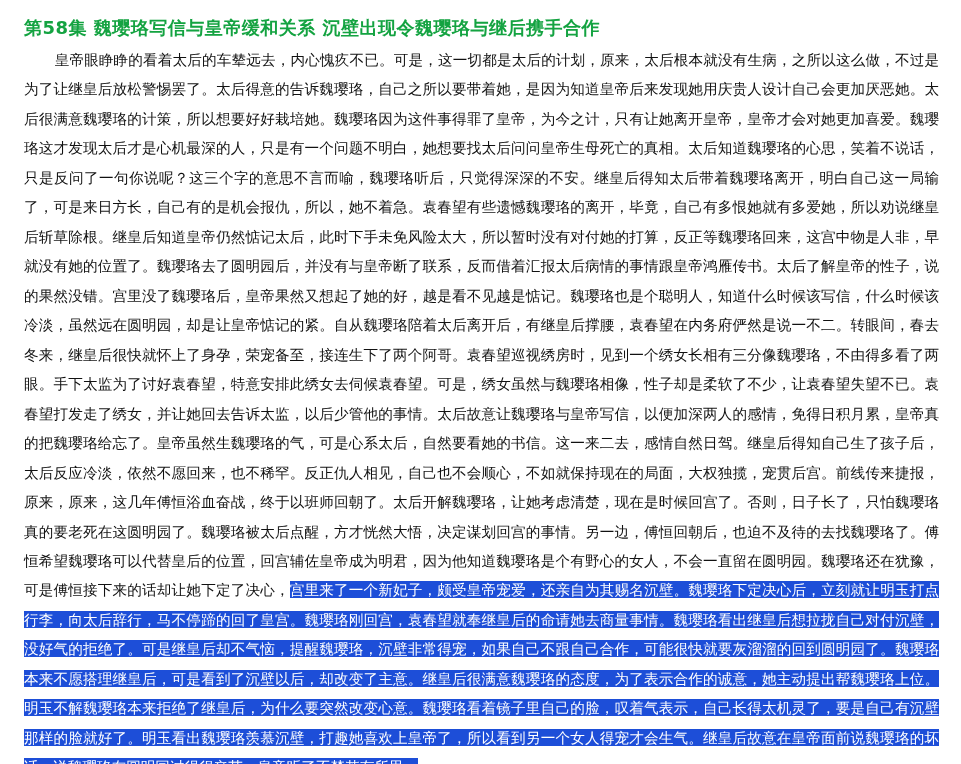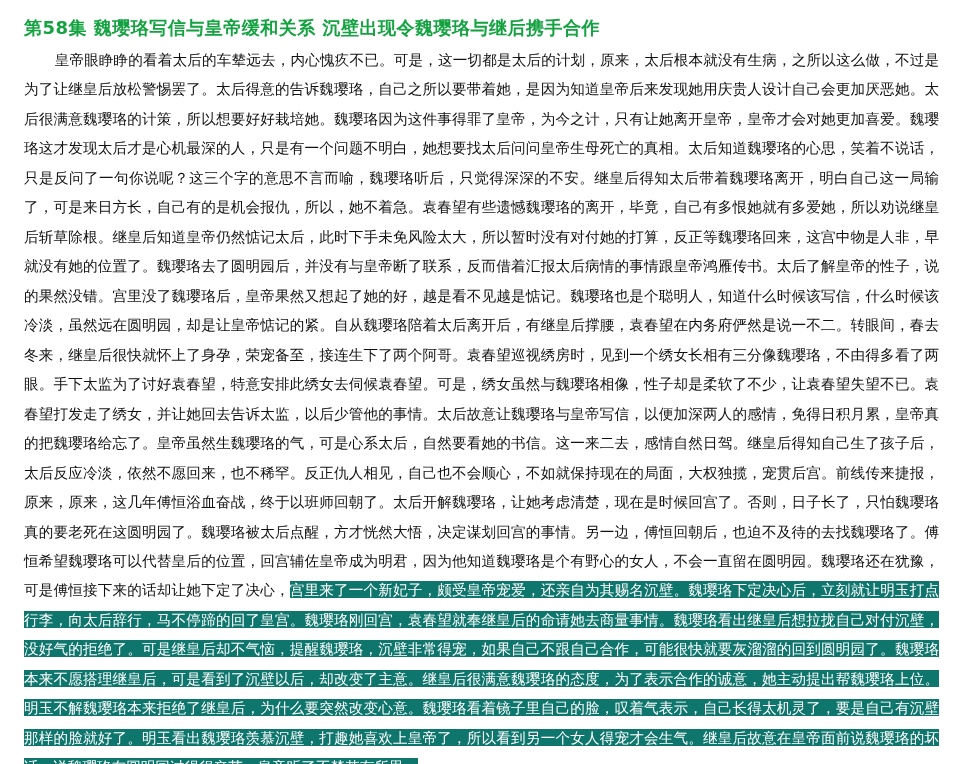--- a/index.html
+++ b/index.html
@@ -37,21 +37,21 @@
     text-justify: inter-ideograph;
     color: #111;
     margin: 0;
     padding: 0 2px 0 0;
   }
   .article p {
     margin: 0;
     text-indent: 2.1em;
   }
   .hl {
-    background: #0f766e;
+    background: #1d4ed8;
     color: #ffffff;
   }
 </style>
 </head>
 <body>
 
 <div class="page">
   <h1 class="title">第58集 魏璎珞写信与皇帝缓和关系 沉壁出现令魏璎珞与继后携手合作</h1>
   <div class="article">
     <p><span>皇帝眼睁睁的看着太后的车辇远去，内心愧疚不已。可是，这一切都是太后的计划，原来，太后根本就没有生病，之所以这么做，不过是为了让继皇后放松警惕罢了。太后得意的告诉魏璎珞，自己之所以要带着她，是因为知道皇帝后来发现她用庆贵人设计自己会更加厌恶她。太后很满意魏璎珞的计策，所以想要好好栽培她。魏璎珞因为这件事得罪了皇帝，为今之计，只有让她离开皇帝，皇帝才会对她更加喜爱。魏璎珞这才发现太后才是心机最深的人，只是有一个问题不明白，她想要找太后问问皇帝生母死亡的真相。太后知道魏璎珞的心思，笑着不说话，只是反问了一句你说呢？这三个字的意思不言而喻，魏璎珞听后，只觉得深深的不安。</span><span>继皇后得知太后带着魏璎珞离开，明白自己这一局输了，可是来日方长，自己有的是机会报仇，所以，她不着急。袁春望有些遗憾魏璎珞的离开，毕竟，自己有多恨她就有多爱她，所以劝说继皇后斩草除根。继皇后知道皇帝仍然惦记太后，此时下手未免风险太大，所以暂时没有对付她的打算，反正等魏璎珞回来，这宫中物是人非，早就没有她的位置了。魏璎珞去了圆明园后，并没有与皇帝断了联系，反而借着汇报太后病情的事情跟皇帝鸿雁传书。太后了解皇帝的性子，说的果然没错。宫里没了魏璎珞后，皇帝果然又想起了她的好，越是看不见越是惦记。魏璎珞也是个聪明人，知道什么时候该写信，什么时候该冷淡，虽然远在圆明园，却是让皇帝惦记的紧。</span><span>自从魏璎珞陪着太后离开后，有继皇后撑腰，袁春望在内务府俨然是说一不二。转眼间，春去冬来，继皇后很快就怀上了身孕，荣宠备至，接连生下了两个阿哥。袁春望巡视绣房时，见到一个绣女长相有三分像魏璎珞，不由得多看了两眼。手下太监为了讨好袁春望，特意安排此绣女去伺候袁春望。可是，绣女虽然与魏璎珞相像，性子却是柔软了不少，让袁春望失望不已。袁春望打发走了绣女，并让她回去告诉太监，以后少管他的事情。太后故意让魏璎珞与皇帝写信，以便加深两人的感情，免得日积月累，皇帝真的把魏璎珞给忘了。皇帝虽然生魏璎珞的气，可是心系太后，自然要看她的书信。这一来二去，感情自然日驾。继皇后得知自己生了孩子后，太后反应冷淡，依然不愿回来，也不稀罕。反正仇人相见，自己也不会顺心，不如就保持现在的局面，大权独揽，宠贯后宫。前线传来捷报，原来，原来，这几年傅恒浴血奋战，终于以班师回朝了。</span><span>太后开解魏璎珞，让她考虑清楚，现在是时候回宫了。否则，日子长了，只怕魏璎珞真的要老死在这圆明园了。魏璎珞被太后点醒，方才恍然大悟，决定谋划回宫的事情。另一边，傅恒回朝后，也迫不及待的去找魏璎珞了。傅恒希望魏璎珞可以代替皇后的位置，回宫辅佐皇帝成为明君，因为他知道魏璎珞是个有野心的女人，不会一直留在圆明园。魏璎珞还在犹豫，可是傅恒接下来的话却让她下定了决心，</span><span class="hl">宫里来了一个新妃子，颇受皇帝宠爱，还亲自为其赐名沉壁。魏璎珞下定决心后，立刻就让明玉打点行李，向太后辞行，马不停蹄的回了皇宫。魏璎珞刚回宫，袁春望就奉继皇后的命请她去商量事情。魏璎珞看出继皇后想拉拢自己对付沉壁，没好气的拒绝了。可是继皇后却不气恼，提醒魏璎珞，沉壁非常得宠，如果自己不跟自己合作，可能很快就要灰溜溜的回到圆明园了。魏璎珞本来不愿搭理继皇后，可是看到了沉壁以后，却改变了主意。继皇后很满意魏璎珞的态度，为了表示合作的诚意，她主动提出帮魏璎珞上位。</span><span class="hl">明玉不解魏璎珞本来拒绝了继皇后，为什么要突然改变心意。魏璎珞看着镜子里自己的脸，叹着气表示，自己长得太机灵了，要是自己有沉壁那样的脸就好了。明玉看出魏璎珞羡慕沉壁，打趣她喜欢上皇帝了，所以看到另一个女人得宠才会生气。继皇后故意在皇帝面前说魏璎珞的坏话，说魏璎珞在圆明园过得很辛苦，皇帝听了不禁若有所思。</span></p>

